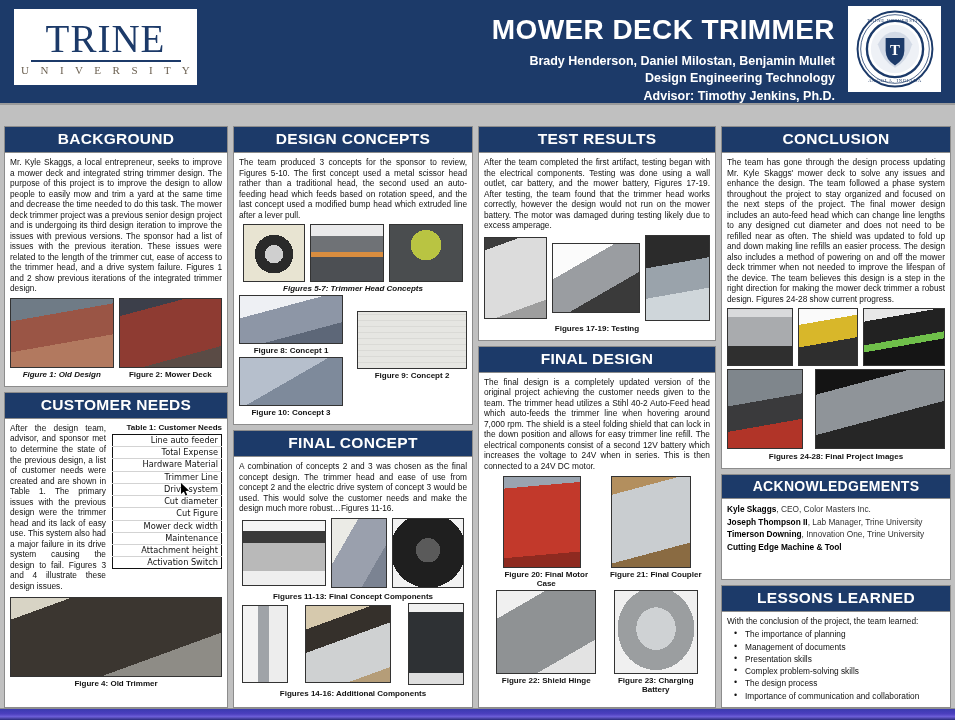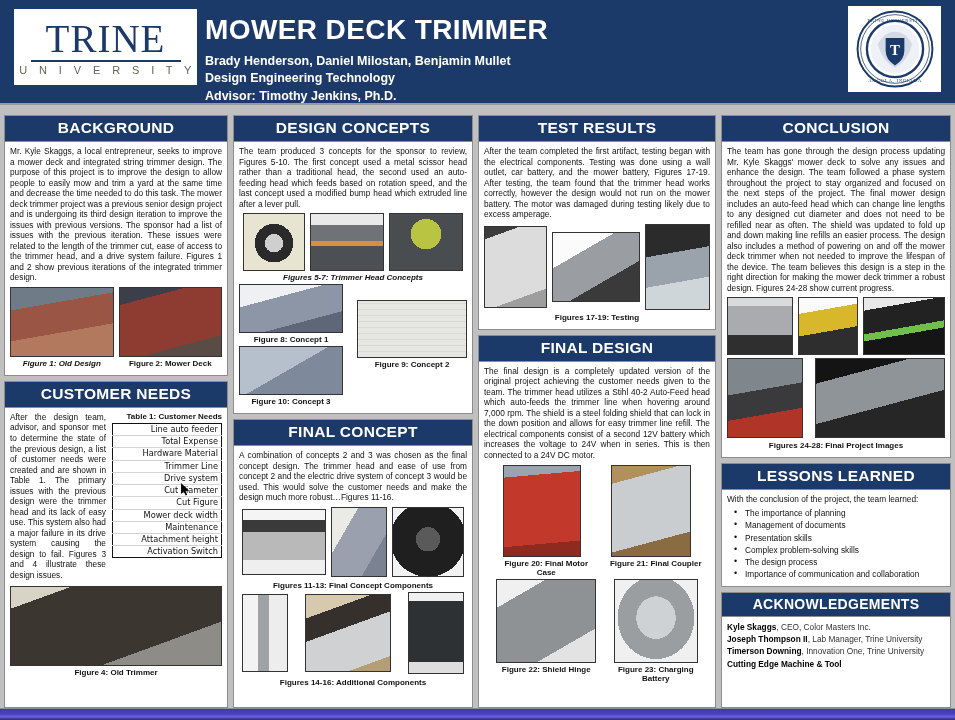--- a/index.html
+++ b/index.html
@@ -32,48 +32,48 @@
     padding-top: 2px;
   }
   .logo-trine {
     font-family: "Liberation Serif", serif;
     font-size: 39px; letter-spacing: 1px;
     color: #1c3a69; line-height: 0.95;
     font-weight: 400;
   }
   .logo-rule { width: 150px; height: 2px; background:#1c3a69; margin: 3px 0 2px 0; }
   .logo-univ {
-    font-family: Liberation Sans, sans-serif;
+    font-family: Liberation Serif, serif;
     font-size: 11px; letter-spacing: 4.4px;
     color: #6d6253; padding-left: 4px;
   }
   .logo-right {
     position: absolute; right: 14px; top: 6px;
     width: 93px; height: 86px;
     background: #ffffff;
     display: flex; align-items: center; justify-content: center;
   }
   .seal { width: 78px; height: 78px; }
   .title-block {
     position: absolute; left: 205px; right: 120px; top: 14px;
-    text-align: left; color: #ffffff;
+    text-align: right; color: #ffffff;
   }
   .poster-title {
     font-size: 28px; font-weight: bold; letter-spacing: 0.4px;
     margin-bottom: 7px;
   }
   .authors, .dept, .advisor {
     font-size: 12.5px; font-weight: bold; line-height: 1.38;
   }
 
   
   #board {
     flex: 1 1 auto;
     background: #c0c0c0;
-    padding: 10px 4px 0 4px;
+    padding: 21px 4px 0 4px;
     display: flex;
     gap: 5px;
     border-top: 2px solid #9a9a9a;
   }
   .col { display: flex; flex-direction: column; gap: 5px; }
   .col-1 { width: 234px; }
   .col-2 { width: 241px; }
   .col-3 { width: 238px; }
   .col-4 { width: 233px; }
 
@@ -403,52 +403,52 @@
             <div class="ph ph-hourmeter" style="width:82px;height:58px"></div>
           </div>
           <div class="row" style="justify-content:space-between; align-items:flex-start; margin-top:3px;">
             <div class="ph ph-deck-batt" style="width:76px;height:80px"></div>
             <div class="ph ph-engine" style="width:130px;height:80px"></div>
           </div>
           <div class="cap" style="margin-top:3px">Figures 24-28: Final Project Images</div>
         </div>
       </div>
 
+      <div class="panel" style="flex:1">
+        <div class="panel-head sm">ACKNOWLEDGEMENTS</div>
+        <div class="panel-body">
+          <div class="ack-line">
+            <b>Kyle Skaggs</b><span>, CEO, Color Masters Inc.</span>
+          </div>
+          <div class="ack-line">
+            <b>Joseph Thompson II</b><span>, Lab Manager, Trine University</span>
+          </div>
+          <div class="ack-line">
+            <b>Timerson Downing</b><span>, Innovation One, Trine University</span>
+          </div>
+          <div class="ack-line">
+            <b>Cutting Edge Machine &amp; Tool</b><span></span>
+          </div>
+        </div>
+      </div>
+
       <div class="panel">
         <div class="panel-head">LESSONS LEARNED</div>
         <div class="panel-body">
           <p class="body-text" style="text-align:left;margin-bottom:1px;">With the conclusion of the project, the team learned:</p>
           <ul class="lessons">
             <li>The importance of planning</li>
             <li>Management of documents</li>
             <li>Presentation skills</li>
             <li>Complex problem-solving skills</li>
             <li>The design process</li>
             <li>Importance of communication and collaboration</li>
           </ul>
         </div>
       </div>
-
-      <div class="panel" style="flex:1">
-        <div class="panel-head sm">ACKNOWLEDGEMENTS</div>
-        <div class="panel-body">
-          <div class="ack-line">
-            <b>Kyle Skaggs</b><span>, CEO, Color Masters Inc.</span>
-          </div>
-          <div class="ack-line">
-            <b>Joseph Thompson II</b><span>, Lab Manager, Trine University</span>
-          </div>
-          <div class="ack-line">
-            <b>Timerson Downing</b><span>, Innovation One, Trine University</span>
-          </div>
-          <div class="ack-line">
-            <b>Cutting Edge Machine &amp; Tool</b><span></span>
-          </div>
-        </div>
-      </div>
     </div>
   </div>
 
   <div id="footer-bar"></div>
 
   <svg class="cursor" width="10" height="14" viewBox="0 0 10 14">
     <path d="M0 0 L0 11 L2.8 8.4 L4.6 12.4 L6.2 11.7 L4.5 7.9 L8.2 7.7 Z" fill="#000"></path>
   </svg>
 </div>
 

